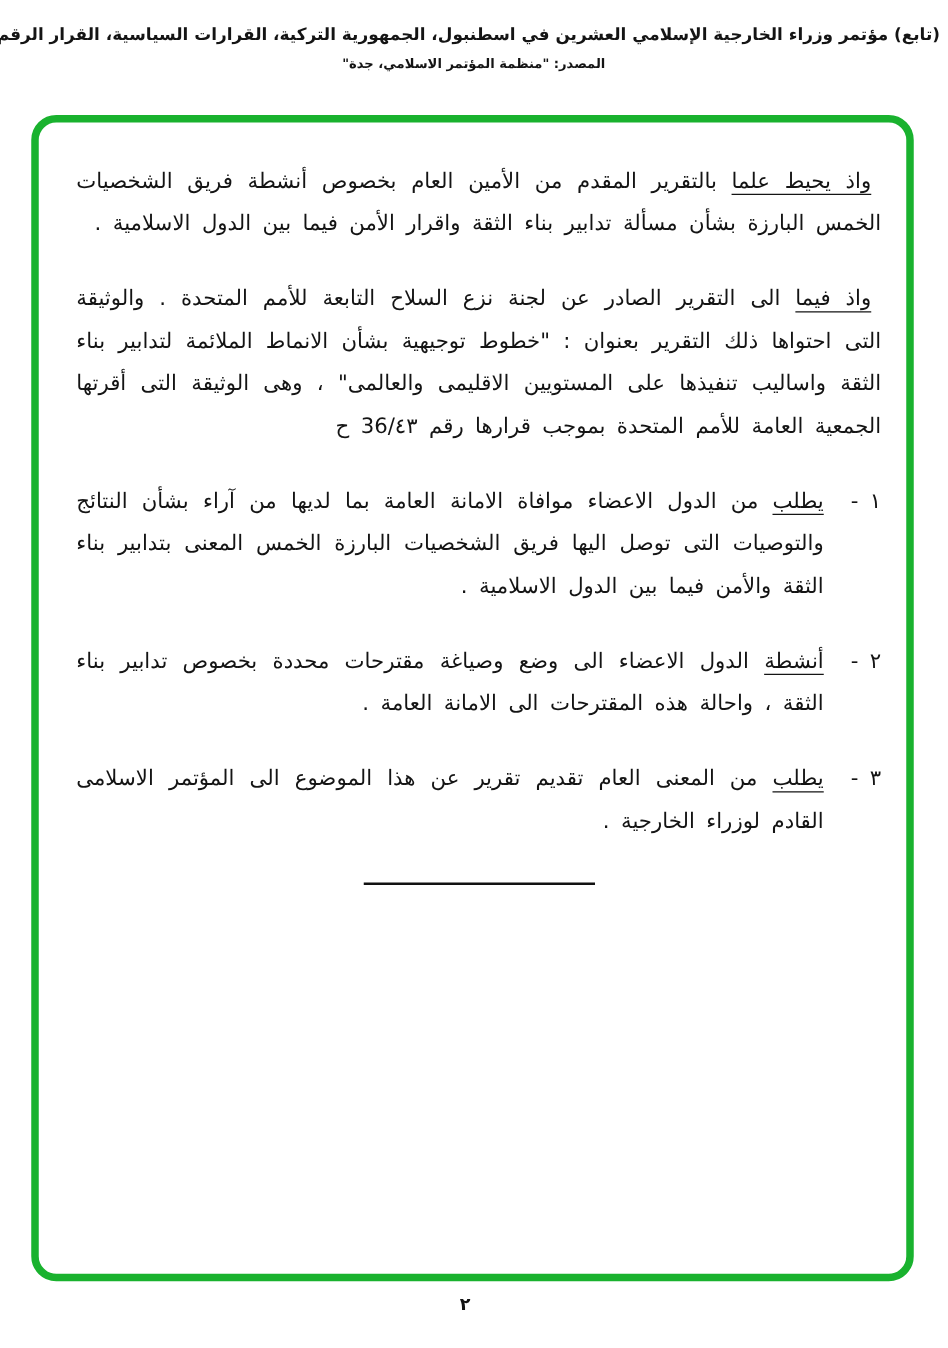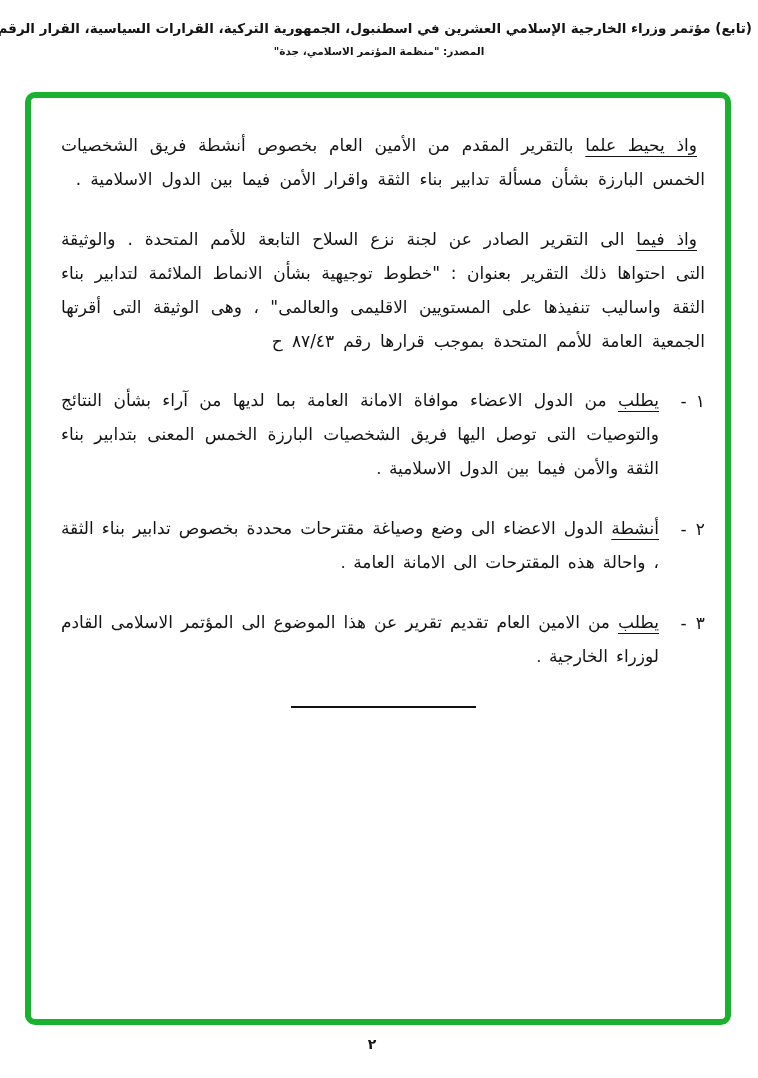--- a/index.html
+++ b/index.html
@@ -30,21 +30,21 @@
     font-size: 10.5px;
     font-weight: bold;
   }
   
   .frame {
     position: absolute;
     left: 25px; top: 92px;
     width: 706px; height: 933px;
     box-sizing: border-box;
     border: 6px solid #19b22e;
-    border-radius: 10px;
+    border-radius: 20px;
     background: #ffffff;
   }
   .content {
     position: absolute;
     top: 30px; right: 20px; left: 30px; bottom: 10px;
     direction: rtl;
     font-size: 17px;
     line-height: 34px;
     word-spacing: 0.22em;
   }
@@ -63,21 +63,20 @@
     margin: 0 0 26px 0;
   }
   .item-num {
     flex: 0 0 30px;
     white-space: nowrap;
     margin-left: 16px;
   }
   .item-text {
     flex: 1 1 auto;
     text-align: justify;
-    font-family: Liberation Serif, serif;
   }
   .divider {
     width: 185px;
     height: 2px;
     background: #111111;
     margin: 32px auto 0 auto;
   }
   
   .pagenum {
     position: absolute;
@@ -97,35 +96,35 @@
   <div class="hdr">
     <div class="hdr-line1">(تابع) مؤتمر وزراء الخارجية الإسلامي العشرين في اسطنبول، الجمهورية التركية، القرارات السياسية، القرار الرقم ٢٠/١٤-س</div>
     <div class="hdr-line2">المصدر: "منظمة المؤتمر الاسلامي، جدة"</div>
   </div>
 
   <div class="frame" style="border-color: rgb(25, 178, 46);">
     <div class="content">
 
       <p class="para"><span class="lead">واذ يحيط علما</span><span> بالتقرير المقدم من الأمين العام بخصوص أنشطة فريق الشخصيات الخمس البارزة بشأن مسألة تدابير بناء الثقة واقرار الأمن فيما بين الدول الاسلامية .</span></p>
 
-      <p class="para"><span class="lead">واذ فيما</span><span> الى التقرير الصادر عن لجنة نزع السلاح التابعة للأمم المتحدة . والوثيقة التى احتواها ذلك التقرير بعنوان : "خطوط توجيهية بشأن الانماط الملائمة لتدابير بناء الثقة واساليب تنفيذها على المستويين الاقليمى والعالمى" ، وهى الوثيقة التى أقرتها الجمعية العامة للأمم المتحدة بموجب قرارها رقم ٨٧/٤٣ ح</span></p>
+      <p class="para"><span class="lead">واذ فيما</span><span> الى التقرير الصادر عن لجنة نزع السلاح التابعة للأمم المتحدة . والوثيقة التى احتواها ذلك التقرير بعنوان : "خطوط توجيهية بشأن الانماط الملائمة لتدابير بناء الثقة واساليب تنفيذها على المستويين الاقليمى والعالمى" ، وهى الوثيقة التى أقرتها الجمعية العامة للأمم المتحدة بموجب قرارها رقم 36/٤٣ ح</span></p>
 
       <div class="item">
         <div class="item-num">١ -</div>
         <div class="item-text"><span class="lead">يطلب</span><span> من الدول الاعضاء موافاة الامانة العامة بما لديها من آراء بشأن النتائج والتوصيات التى توصل اليها فريق الشخصيات البارزة الخمس المعنى بتدابير بناء الثقة والأمن فيما بين الدول الاسلامية .</span></div>
       </div>
 
       <div class="item">
         <div class="item-num">٢ -</div>
         <div class="item-text"><span class="lead">أنشطة</span><span> الدول الاعضاء الى وضع وصياغة مقترحات محددة بخصوص تدابير بناء الثقة ، واحالة هذه المقترحات الى الامانة العامة .</span></div>
       </div>
 
       <div class="item">
         <div class="item-num">٣ -</div>
-        <div class="item-text"><span class="lead">يطلب</span><span> من الامين العام تقديم تقرير عن هذا الموضوع الى المؤتمر الاسلامى القادم لوزراء الخارجية .</span></div>
+        <div class="item-text"><span class="lead">يطلب</span><span> من المعنى العام تقديم تقرير عن هذا الموضوع الى المؤتمر الاسلامى القادم لوزراء الخارجية .</span></div>
       </div>
 
       <div class="divider"></div>
 
     </div>
   </div>
 
   <div class="pagenum">٢</div>
 
 </div>

